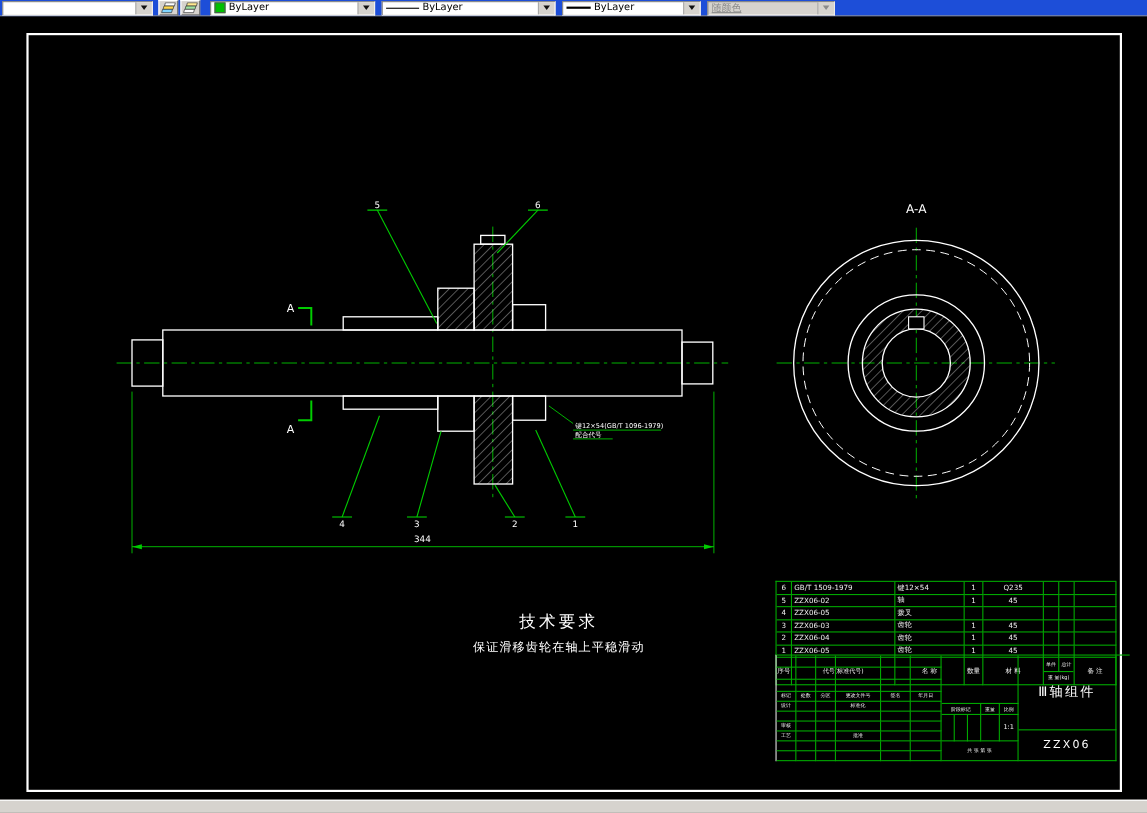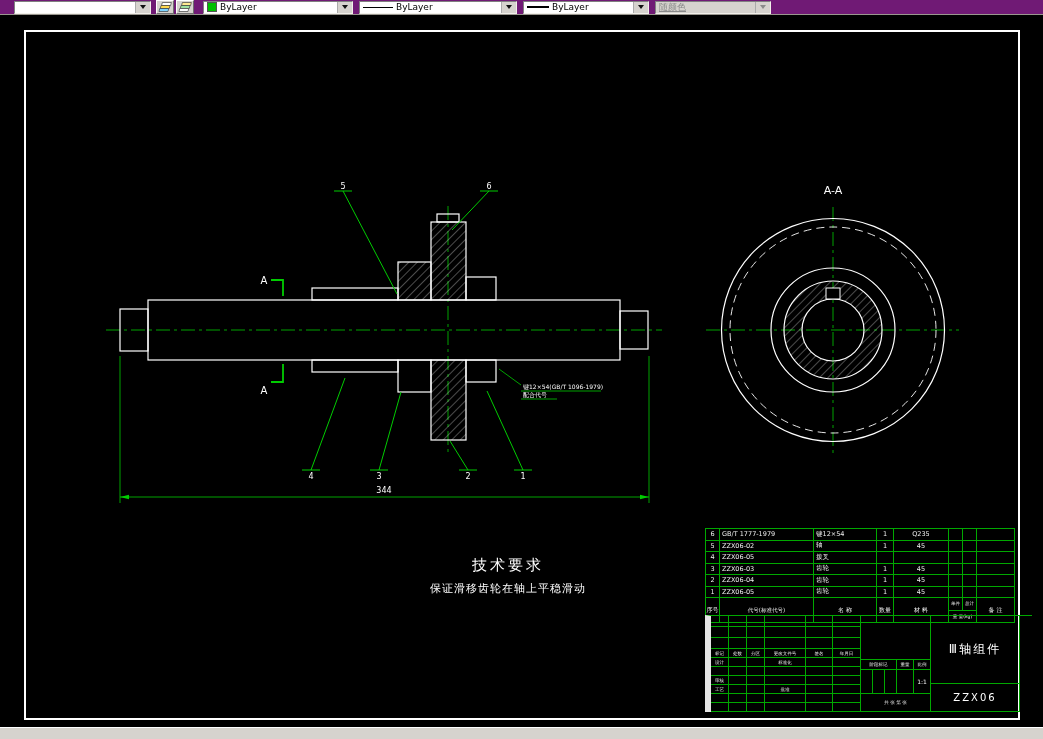--- a/index.html
+++ b/index.html
@@ -1,21 +1,21 @@
 <!DOCTYPE html>
 <html><head>
 <meta charset="utf-8">
 <style>
   html,body{margin:0;padding:0;background:#000;}
   #screen{position:relative;width:1043px;height:739px;overflow:hidden;
     font-family:"DejaVu Sans","Liberation Sans",sans-serif;background:#000;}
 
   
-  .toolbar{position:absolute;top:0;left:0;width:1043px;height:15px;background:#701a75;
-    border-bottom:1px solid #9a978f;display:flex;align-items:center;padding-left:14px;box-sizing:border-box;}
+  .toolbar{position:absolute;top:0;left:0;width:1043px;height:15px;background:#1d4ed8;
+    border-bottom:1px solid #9a978f;display:flex;align-items:center;padding-left:2px;box-sizing:border-box;}
   .combo{display:flex;height:13px;box-sizing:border-box;background:#fff;
     border:1px solid;border-color:#808080 #f2f0eb #f2f0eb #808080;}
   .combo-field{flex:1;display:flex;align-items:center;gap:3px;padding:0 3px;font-size:9px;color:#000;
     overflow:hidden;white-space:nowrap;}
   .combo-arrow{width:14px;background:#d6d3ce;border-left:1px solid #aaa;display:flex;
     align-items:center;justify-content:center;}
   .tri{width:0;height:0;border-left:3px solid transparent;border-right:3px solid transparent;
     border-top:4px solid #111;}
   .swatch{width:8px;height:8px;background:#00c000;border:1px solid #555;flex:none;}
   .lsample{flex:none;background:#000;}
@@ -36,22 +36,22 @@
     grid-template-rows:repeat(6,11.5px) 25px;
     border-left:1px solid #00a800;border-top:1px solid #00a800;font-size:6.5px;}
   .pl-left{justify-content:flex-start !important;padding-left:2px;}
   .pl-head{font-size:6px;}
   .wt-head{flex-direction:column;justify-content:stretch !important;padding:0;font-size:4.5px;grid-column:6/8;}
   .wt-top{display:flex;width:100%;flex:1;border-bottom:1px solid #00a800;}
   .wt-top span{flex:1;display:flex;align-items:center;justify-content:center;}
   .wt-top span:first-child{border-right:1px solid #00a800;}
   .wt-bottom{display:flex;align-items:center;justify-content:center;flex:1;width:100%;}
 
-  #title-block{position:absolute;left:705px;top:600px;width:309px;height:96px;
-    border-left:6px solid #e5e5e5;border-top:1px solid #00a800;font-size:4.5px;color:#efefef;padding-left:12px;}
+  #title-block{position:absolute;left:705px;top:580px;width:309px;height:96px;
+    border-left:1px solid #e5e5e5;border-top:1px solid #00a800;font-size:4.5px;color:#efefef;padding-left:12px;}
   #tb-left{position:absolute;left:0;top:0;width:150px;height:96px;display:grid;
     grid-template-columns:18px 18px 18px 41px 27px 28px;
     grid-template-rows:11px 11px 11px 9px 9px 9px 9px 9px 9px 9px;}
   #tb-mid{position:absolute;left:150px;top:0;width:70px;height:96px;}
   .tbm-row{display:flex;box-sizing:border-box;}
   .tbm-cell{box-sizing:border-box;border-right:1px solid #00a800;border-bottom:1px solid #00a800;
     display:flex;align-items:center;justify-content:center;overflow:hidden;white-space:nowrap;}
   #tb-name{position:absolute;left:220px;top:0;width:89px;height:68px;box-sizing:border-box;
     border-right:1px solid #00a800;border-bottom:1px solid #00a800;display:flex;align-items:center;
     justify-content:center;font-size:12px;letter-spacing:2px;color:#fff;}
@@ -225,21 +225,21 @@
         <circle cx="833" cy="330" r="49" fill="none" stroke="#ffffff" stroke-width="1.2"></circle>
         <path d="M784,330 a49,49 0 1,0 98,0 a49,49 0 1,0 -98,0 M802,330 a31,31 0 1,1 62,0 a31,31 0 1,1 -62,0" fill="url(#hatch)" fill-rule="evenodd" stroke="none"></path>
         <circle cx="833" cy="330" r="31" fill="none" stroke="#ffffff" stroke-width="1.2"></circle>
         <rect x="826" y="288" width="14" height="11" fill="#000000" stroke="#ffffff" stroke-width="1"></rect>
         <text x="833" y="194" fill="#ffffff" font-size="11" text-anchor="middle">A-A</text>
       </g>
     </svg>
 
     <div id="parts-list">
       <div class="grid-cell">6</div>
-      <div class="grid-cell pl-left">GB/T 1777-1979</div>
+      <div class="grid-cell pl-left">GB/T 1509-1979</div>
       <div class="grid-cell pl-left">键12×54</div>
       <div class="grid-cell">1</div>
       <div class="grid-cell">Q235</div>
       <div class="grid-cell"></div>
       <div class="grid-cell"></div>
       <div class="grid-cell"></div>
 
       <div class="grid-cell">5</div>
       <div class="grid-cell pl-left">ZZX06-02</div>
       <div class="grid-cell pl-left">轴</div>

